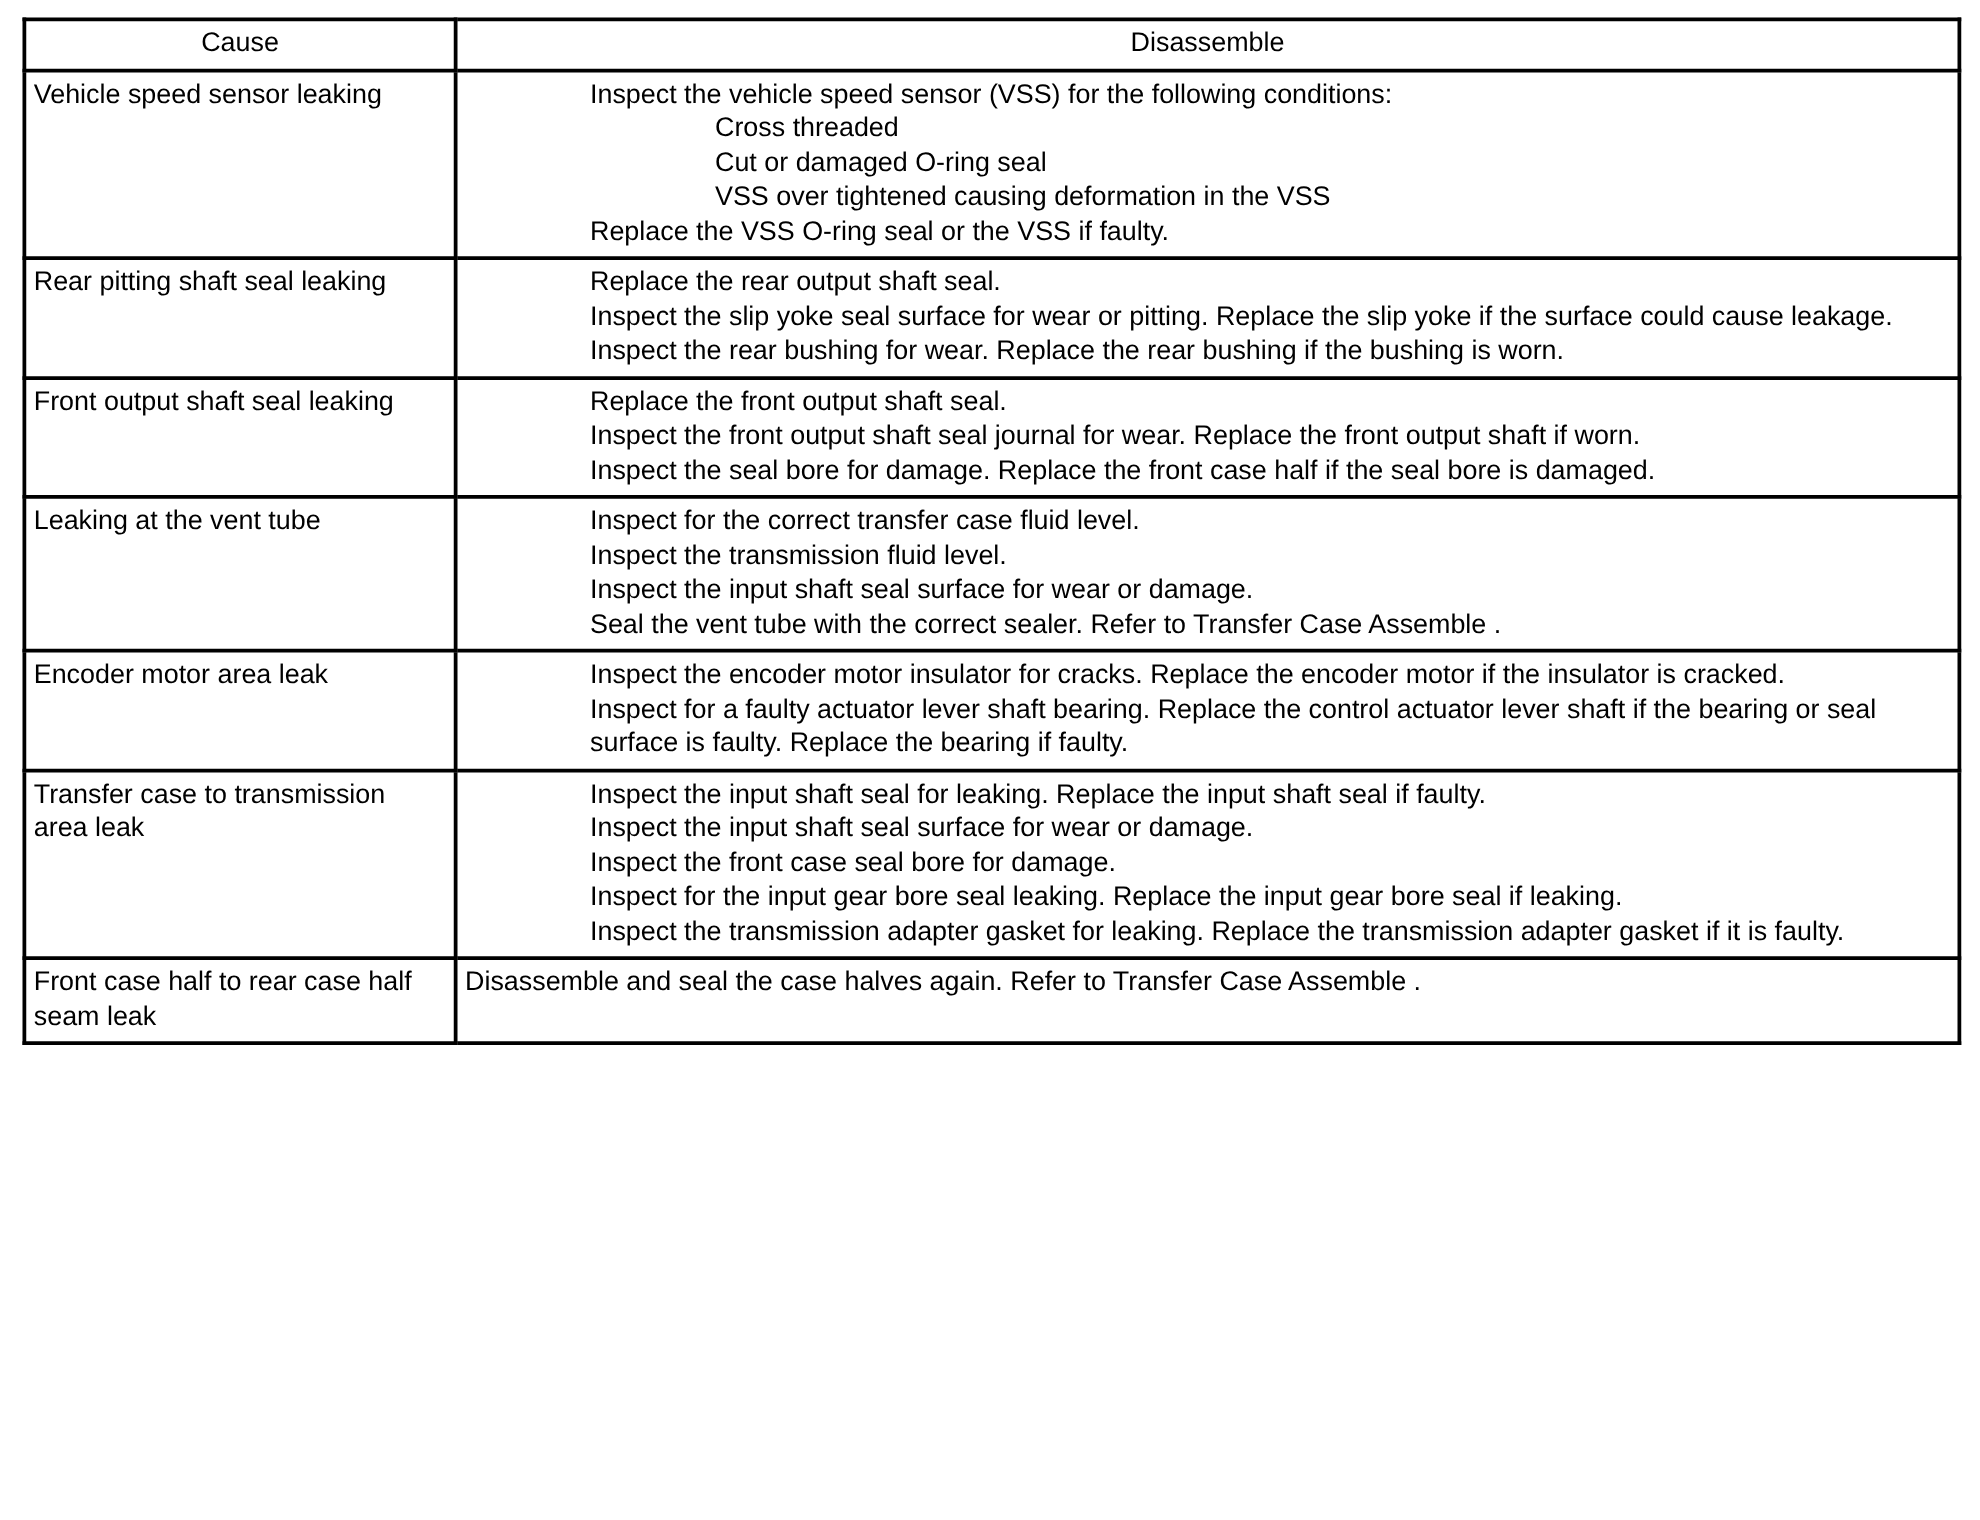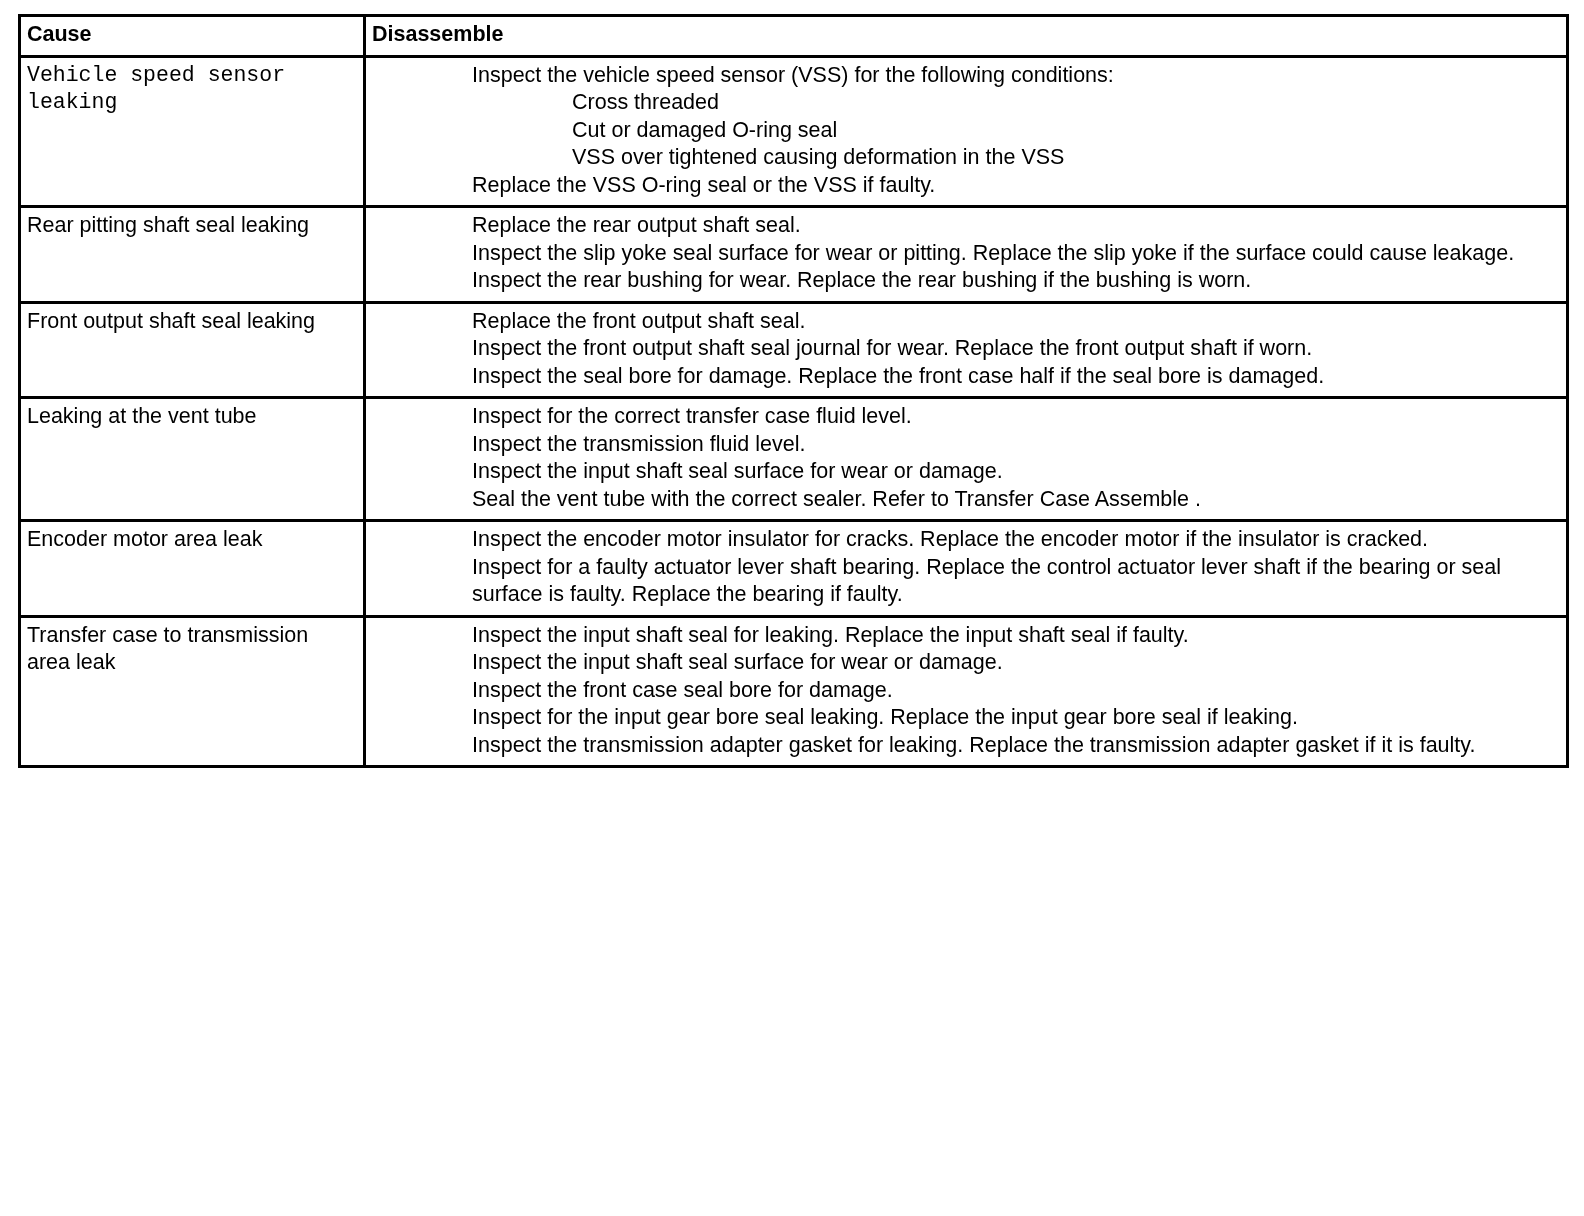--- a/index.html
+++ b/index.html
@@ -30,22 +30,22 @@
   table.diag col.c-corr  { width: 1203px; }
 
   table.diag th, table.diag td {
     border: 3px solid #000;
     vertical-align: top;
     font-size: 21.5px;
     line-height: 1.28;
     padding: 4px 6px 6px 6px;
   }
   th.head {
-    text-align: left;
-    font-weight: bold;
+    text-align: center;
+    font-weight: normal;
     font-size: 22px;
     padding: 6px 4px 8px 4px;
   }
   td.cause {
     padding-left: 8px;
     padding-top: 9px;
   }
   td.corr {
     padding-left: 0px;
     padding-top: 9px;
@@ -84,21 +84,21 @@
     <thead>
       <tr>
         <th class="head">Cause</th>
         <th class="head">Disassemble</th>
       </tr>
     </thead>
     <tbody>
 
 
       <tr>
-        <td class="cause" style="font-family:Liberation Mono, monospace;">Vehicle speed sensor leaking</td>
+        <td class="cause" style="">Vehicle speed sensor leaking</td>
         <td class="corr">
           <div class="corr-inner">
             <div class="line">Inspect the vehicle speed sensor (VSS) for the following conditions:</div>
             <div class="line sub">Cross threaded</div>
             <div class="line sub">Cut or damaged O-ring seal</div>
             <div class="line sub">VSS over tightened causing deformation in the VSS</div>
             <div class="line">Replace the VSS O-ring seal or the VSS if faulty.</div>
           </div>
         </td>
       </tr>
@@ -153,15 +153,21 @@
           <div class="corr-inner">
             <div class="line">Inspect the input shaft seal for leaking. Replace the input shaft seal if faulty.</div>
             <div class="line">Inspect the input shaft seal surface for wear or damage.</div>
             <div class="line">Inspect the front case seal bore for damage.</div>
             <div class="line">Inspect for the input gear bore seal leaking. Replace the input gear bore seal if leaking.</div>
             <div class="line">Inspect the transmission adapter gasket for leaking. Replace the transmission adapter gasket if it is faulty.</div>
           </div>
         </td>
       </tr>
 
+      <tr>
+        <td class="cause">Front case half to rear case half seam leak</td>
+        <td class="full-corr">
+          <div class="line">Disassemble and seal the case halves again. Refer to Transfer Case Assemble .</div>
+        </td>
+      </tr>
     </tbody>
   </table>
 </div>
 
 </body></html>

